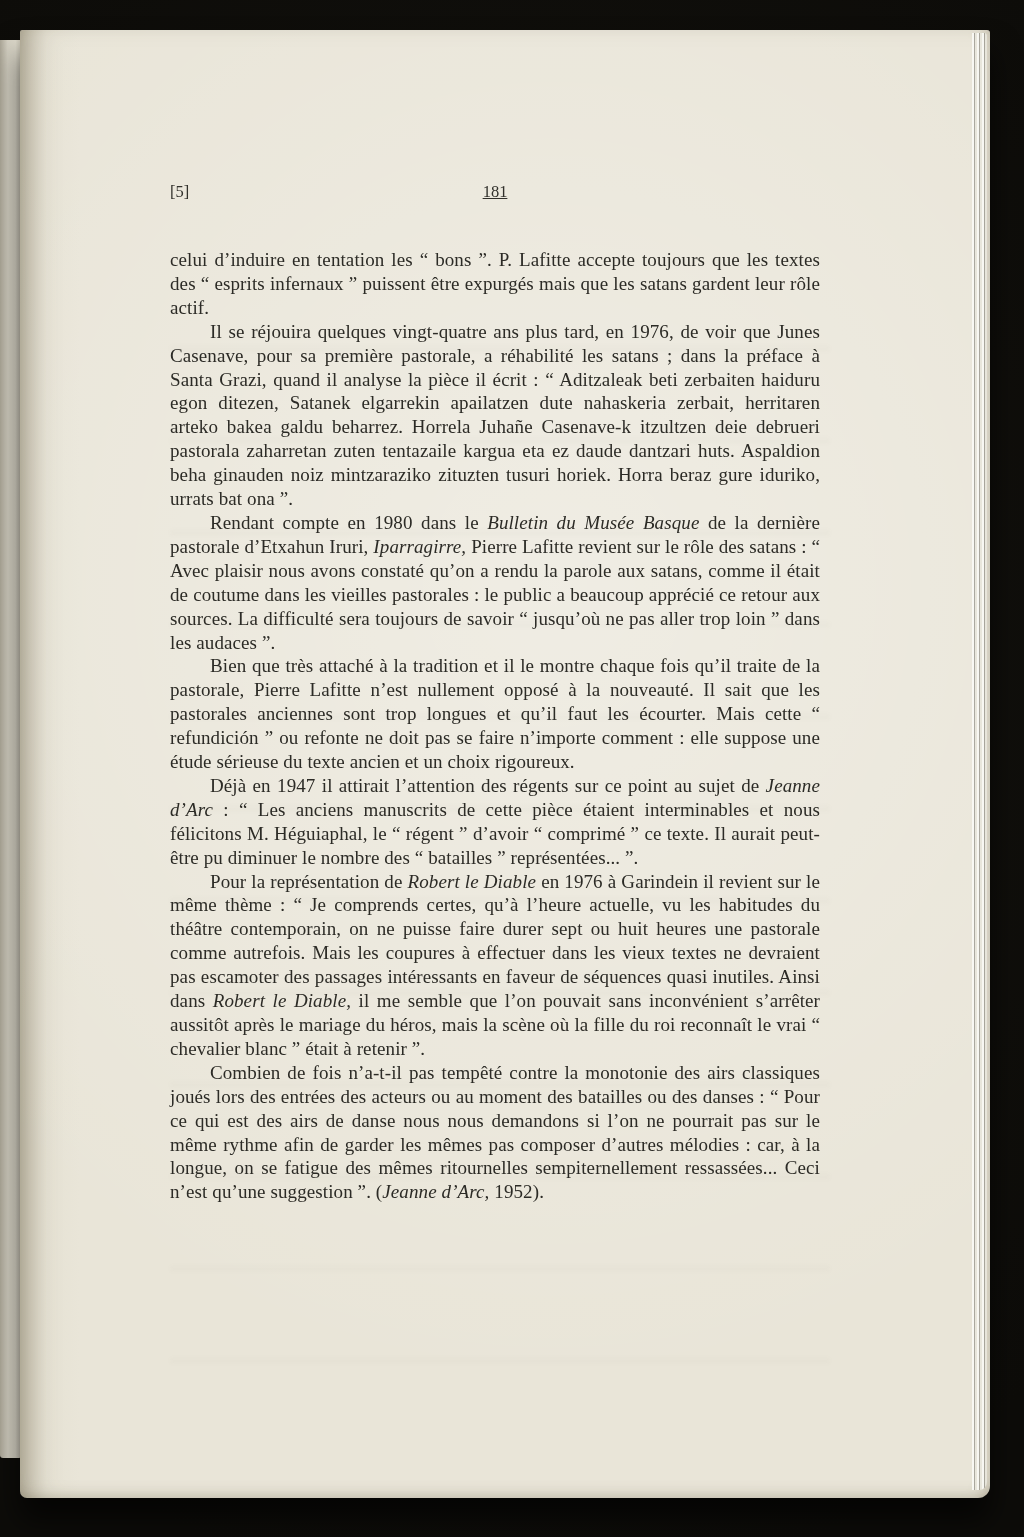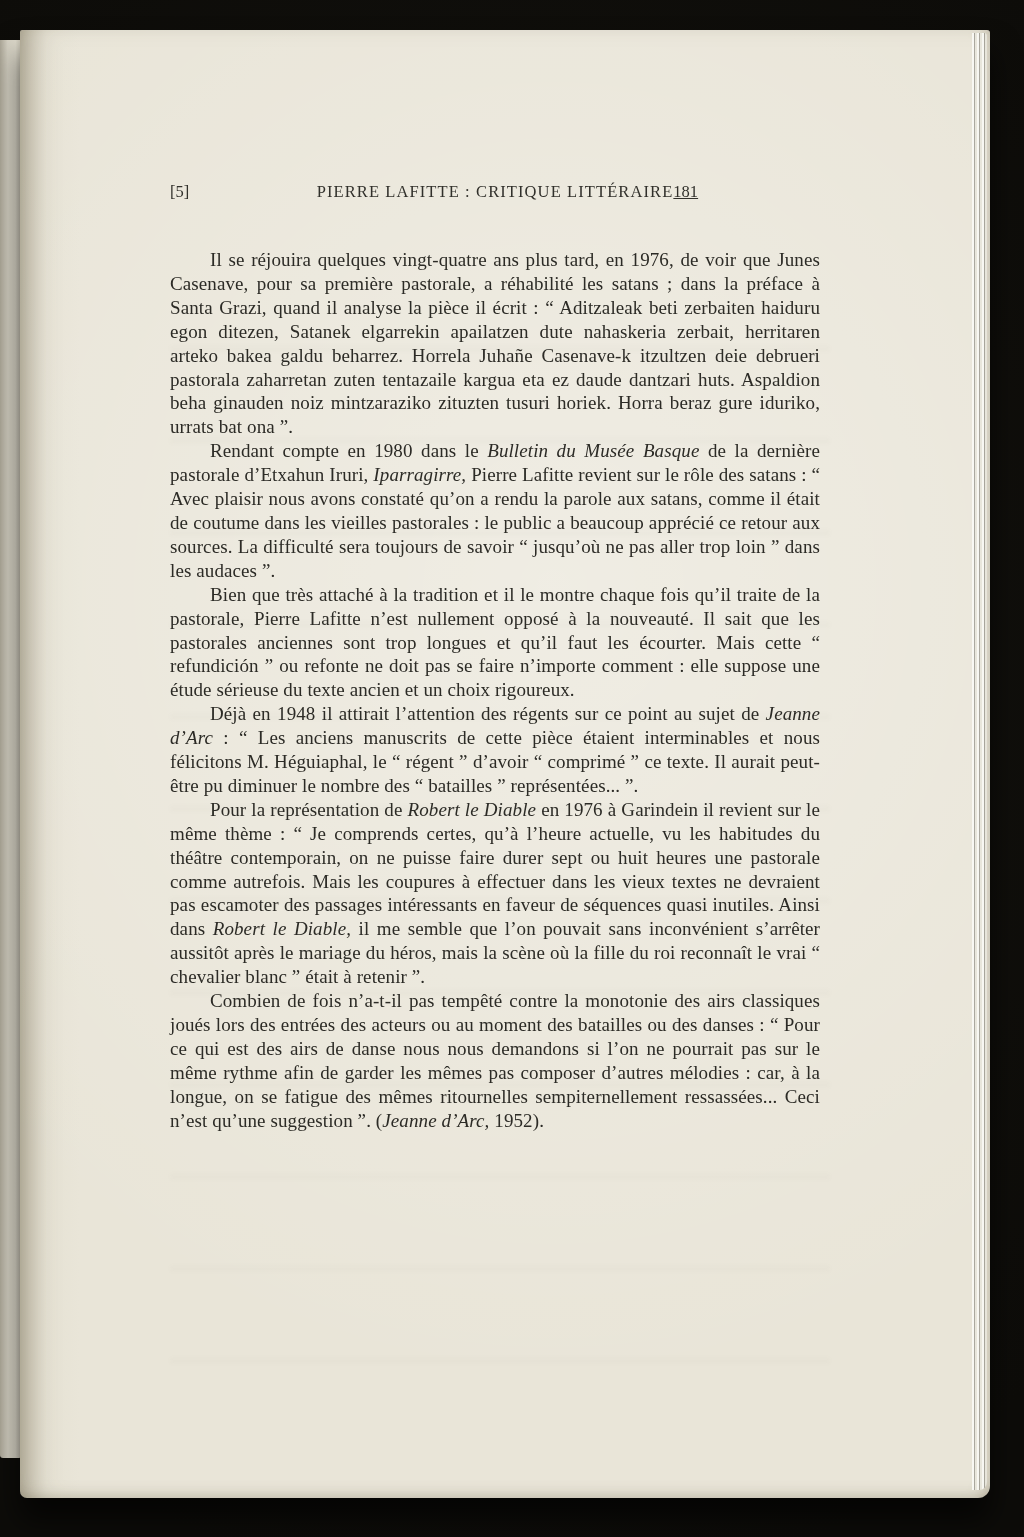--- a/index.html
+++ b/index.html
@@ -118,27 +118,27 @@
 <div class="scene">
   <div class="facing-edge"></div>
 
   <div class="page">
     <div class="stack-edges"></div>
     <div class="show-through"></div>
 
     <div class="content">
       <div class="header">
         <span class="left">[5]</span>
-        <span class="mid">PIERRE LAFITTE : CRITIQUE LITTÉRAIRE</span>
         <span class="right">181</span>
       </div>
 
       <div class="body-text">
+          <p class=""><span>celui d’induire en tentation les “ bons ”. P. Lafitte accepte toujours que les textes des “ esprits infernaux ” puissent être expurgés mais que les satans gardent leur rôle actif.</span></p>
           <p class="indent"><span>Il se réjouira quelques vingt-quatre ans plus tard, en 1976, de voir que Junes Casenave, pour sa première pastorale, a réhabilité les satans ; dans la préface à Santa Grazi, quand il analyse la pièce il écrit : “ Aditzaleak beti zerbaiten haiduru egon ditezen, Satanek elgarrekin apailatzen dute nahaskeria zerbait, herritaren arteko bakea galdu beharrez. Horrela Juhañe Casenave-k itzultzen deie debrueri pastorala zaharretan zuten tentazaile kargua eta ez daude dantzari huts. Aspaldion beha ginauden noiz mintzaraziko zituzten tusuri horiek. Horra beraz gure iduriko, urrats bat ona ”.</span></p>
           <p class="indent"><span>Rendant compte en 1980 dans le </span><i>Bulletin du Musée Basque</i><span> de la dernière pastorale d’Etxahun Iruri, </span><i>Iparragirre,</i><span> Pierre Lafitte revient sur le rôle des satans : “ Avec plaisir nous avons constaté qu’on a rendu la parole aux satans, comme il était de coutume dans les vieilles pastorales : le public a beaucoup apprécié ce retour aux sources. La difficulté sera toujours de savoir “ jusqu’où ne pas aller trop loin ” dans les audaces ”.</span></p>
           <p class="indent"><span>Bien que très attaché à la tradition et il le montre chaque fois qu’il traite de la pastorale, Pierre Lafitte n’est nullement opposé à la nouveauté. Il sait que les pastorales anciennes sont trop longues et qu’il faut les écourter. Mais cette “ refundición ” ou refonte ne doit pas se faire n’importe comment : elle suppose une étude sérieuse du texte ancien et un choix rigoureux.</span></p>
-          <p class="indent"><span>Déjà en 1948 il attirait l’attention des régents sur ce point au sujet de </span><i>Jeanne d’Arc</i><span> : “ Les anciens manuscrits de cette pièce étaient interminables et nous félicitons M. Héguiaphal, le “ régent ” d’avoir “ comprimé ” ce texte. Il aurait peut-être pu diminuer le nombre des “ batailles ” représentées... ”.</span></p>
+          <p class="indent"><span>Déjà en 1947 il attirait l’attention des régents sur ce point au sujet de </span><i>Jeanne d’Arc</i><span> : “ Les anciens manuscrits de cette pièce étaient interminables et nous félicitons M. Héguiaphal, le “ régent ” d’avoir “ comprimé ” ce texte. Il aurait peut-être pu diminuer le nombre des “ batailles ” représentées... ”.</span></p>
           <p class="indent"><span>Pour la représentation de </span><i>Robert le Diable</i><span> en 1976 à Garindein il revient sur le même thème : “ Je comprends certes, qu’à l’heure actuelle, vu les habitudes du théâtre contemporain, on ne puisse faire durer sept ou huit heures une pastorale comme autrefois. Mais les coupures à effectuer dans les vieux textes ne devraient pas escamoter des passages intéressants en faveur de séquences quasi inutiles. Ainsi dans </span><i>Robert le Diable,</i><span> il me semble que l’on pouvait sans inconvénient s’arrêter aussitôt après le mariage du héros, mais la scène où la fille du roi reconnaît le vrai “ chevalier blanc ” était à retenir ”.</span></p>
           <p class="indent"><span>Combien de fois n’a-t-il pas tempêté contre la monotonie des airs classiques joués lors des entrées des acteurs ou au moment des batailles ou des danses : “ Pour ce qui est des airs de danse nous nous demandons si l’on ne pourrait pas sur le même rythme afin de garder les mêmes pas composer d’autres mélodies : car, à la longue, on se fatigue des mêmes ritournelles sempiternellement ressassées... Ceci n’est qu’une suggestion ”. (</span><i>Jeanne d’Arc,</i><span> 1952).</span></p>
         </div>
     </div>
   </div>
 </div>
 
 </body></html>

